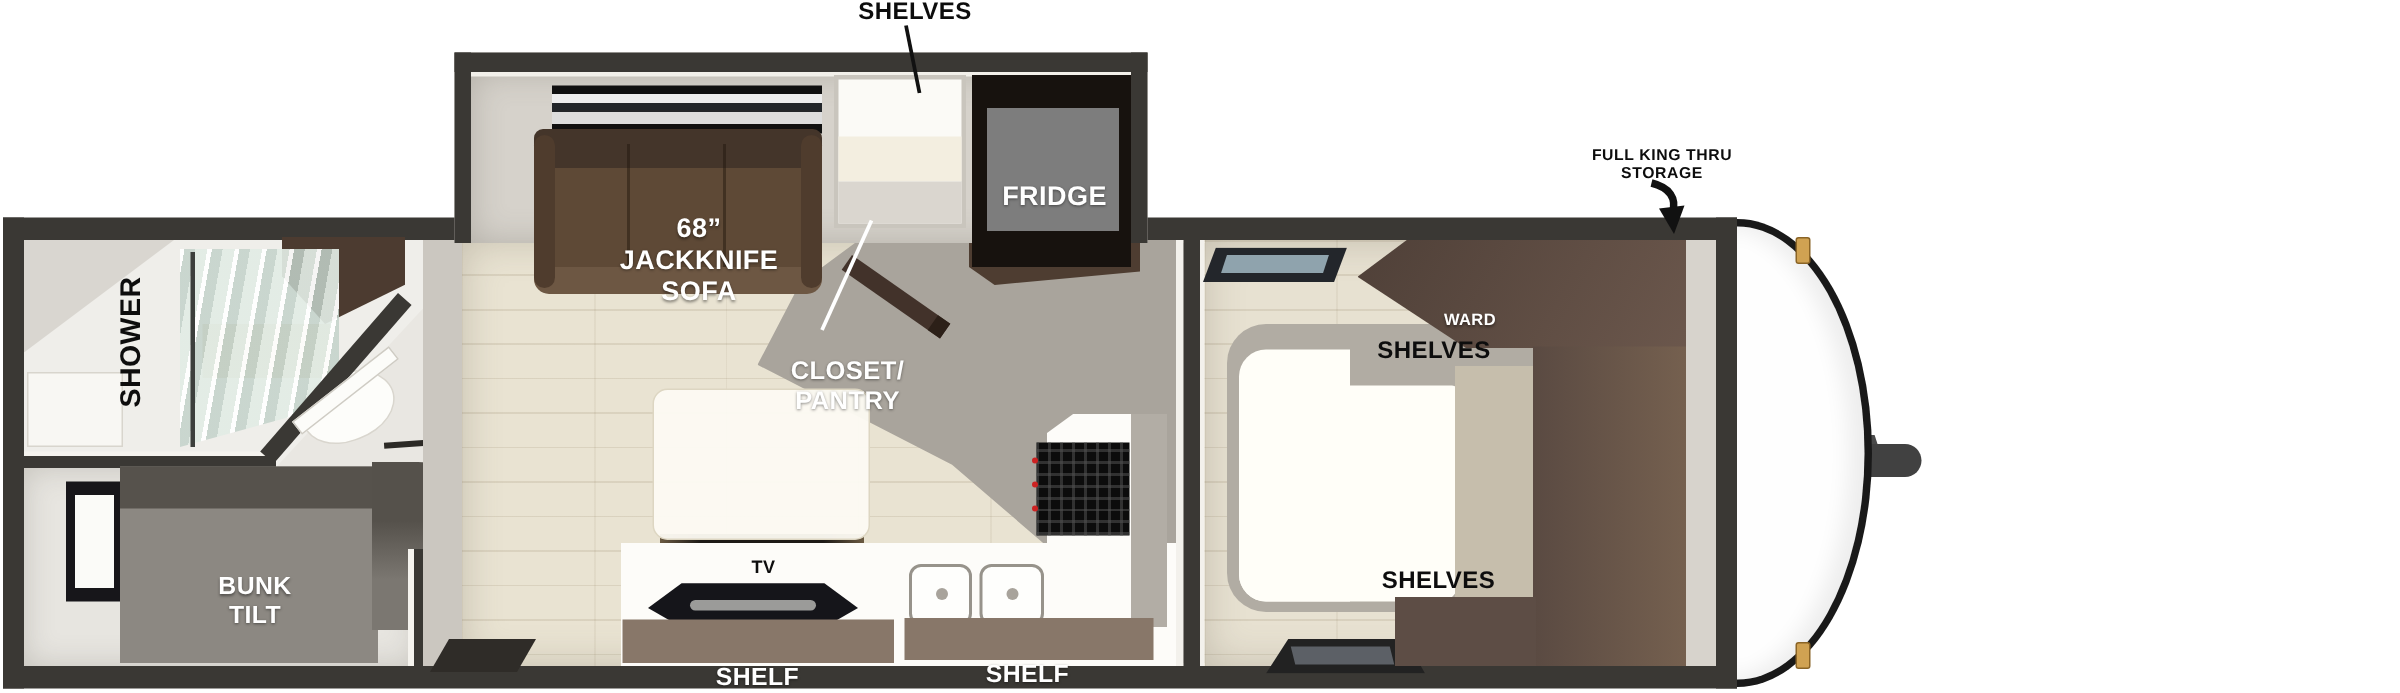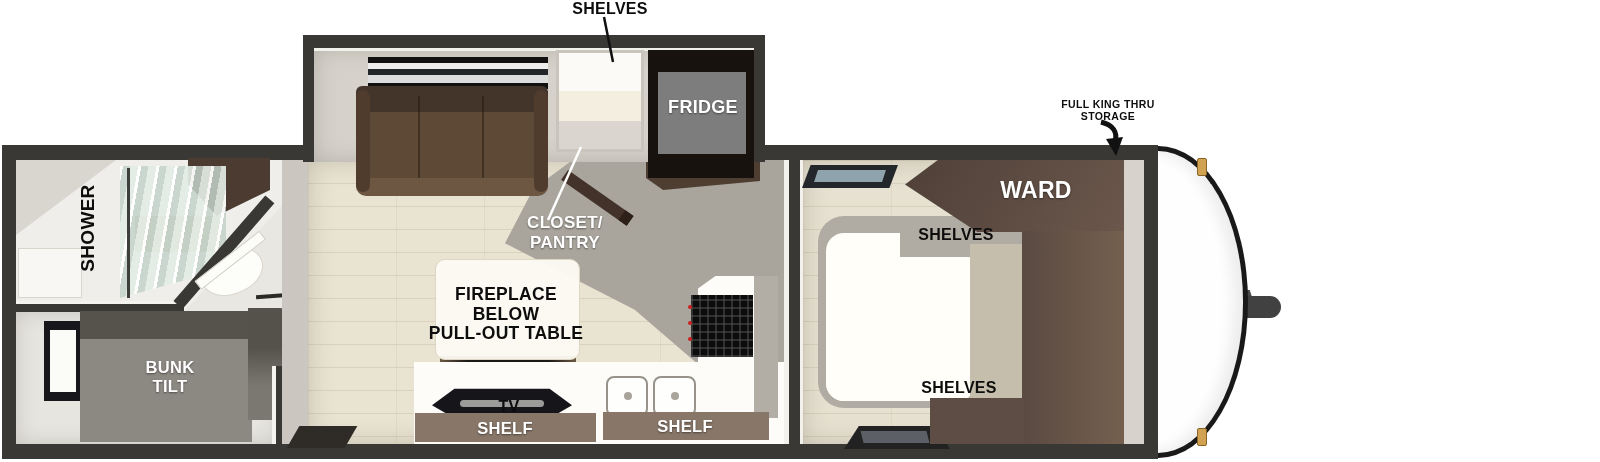--- a/index.html
+++ b/index.html
@@ -2,21 +2,21 @@
 <html style="--wall: #3a3834; --floor: #e9e3d2; --bedfloor: #e7e1d1; --sofa: #5e4936; --sofa_dark: #44352a; --wardrobe: #5a4a42; --cabinet: #4c3b30; --shelfbar: #887769; --counter: #fdfcf9; --glass: #cbd6d0; --gold: #d0a252; --grayzone: #a9a49c; --bunk: #8c8882; --hitch: #414141;"><head>
 <meta charset="utf-8">
 <style>
   html,body{margin:0;padding:0;background:#fff;}
   .stage{position:relative;width:1600px;height:462px;background:#fff;overflow:hidden;
          font-family:"Liberation Sans","DejaVu Sans",sans-serif;}
   .abs{position:absolute;}
   .wall{position:absolute;background:var(--wall,#3a3834);}
   .lbl{position:absolute;font-weight:bold;text-align:center;white-space:pre-line;
        line-height:1.15;letter-spacing:.3px;transform:translate(-50%,-50%);pointer-events:none;}
-  .lbl.white{color:#fff;text-shadow:0 1px 2px rgba(0,0,0,.45);}
+  .lbl.white{color:#fff;text-shadow:0 1px 2px rgba(0,0,0,.45);margin-top:24px;}
   .lbl.black{color:#0d0d0d;}
   .wood{background:
       repeating-linear-gradient(180deg, rgba(115,95,60,.13) 0 1px, transparent 1px 23px),
       repeating-linear-gradient(90deg, rgba(115,95,60,.07) 0 1px, transparent 1px 88px),
       var(--floor,#e9e3d2);
       box-shadow:inset 0 0 26px rgba(100,95,80,.28);}
   .grayfloor{background:#e9e7e2;box-shadow:inset 0 0 24px rgba(100,95,85,.30);}
   svg.callouts{position:absolute;left:0;top:0;z-index:60;pointer-events:none;}
 </style>
 </head>
@@ -140,33 +140,33 @@
   </div>
   <div class="abs" style="left:556px;top:50px;width:88px;height:102px;background:#fbfaf6;border:3px solid #c9c5bd;box-sizing:border-box;">
     <div class="abs" style="left:0;top:38px;width:82px;height:30px;background:#f3eee0;"></div>
     <div class="abs" style="left:0;top:68px;width:82px;height:28px;background:#dad6cf;"></div>
   </div>
   <div class="abs" style="left:648px;top:50px;width:106px;height:128px;background:#17120e;">
     <div class="abs" style="left:10px;top:22px;width:88px;height:82px;background:#7d7d7d;"></div>
   </div>
 
   <span class="lbl black" style="left:610px;top:9px;font-size:16px;">SHELVES</span>
+  <span class="lbl white" style="left:466px;top:150px;font-size:18px;line-height:1.18;">68”
+JACKKNIFE
+SOFA</span>
   <span class="lbl white" style="left:703px;top:107px;font-size:18px;">FRIDGE</span>
   <span class="lbl white" style="left:565px;top:233px;font-size:17px;">CLOSET/
 PANTRY</span>
   <span class="lbl black" style="left:88px;top:228px;font-size:19px;transform:translate(-50%,-50%) rotate(-90deg);">SHOWER</span>
   <span class="lbl white" style="left:170px;top:377px;font-size:16.5px;">BUNK
 TILT</span>
-  <span class="lbl black" style="left:506px;top:314px;font-size:17.5px;line-height:1.12;">FIREPLACE
-BELOW
-PULL-OUT TABLE</span>
-  <span class="lbl black" style="left:509px;top:379px;font-size:16px;margin-top:28px;">TV</span>
+  <span class="lbl black" style="left:509px;top:379px;font-size:12px;">TV</span>
   <span class="lbl white" style="left:505px;top:428px;font-size:16.5px;">SHELF</span>
   <span class="lbl white" style="left:685px;top:426px;font-size:16.5px;">SHELF</span>
-  <span class="lbl white" style="left:1036px;top:190px;font-size:23px;">WARD</span>
+  <span class="lbl white" style="left:980px;top:190px;font-size:11px;">WARD</span>
   <span class="lbl black" style="left:956px;top:235px;font-size:16px;">SHELVES</span>
   <span class="lbl black" style="left:959px;top:388px;font-size:16px;">SHELVES</span>
   <span class="lbl black" style="left:1108px;top:110px;font-size:10.5px;letter-spacing:.4px;">FULL KING THRU
 STORAGE</span>
 
   <svg class="callouts" width="1600" height="462" viewBox="0 0 1600 462">
     <line x1="604" y1="17" x2="613" y2="62" stroke="#111" stroke-width="2.5"></line>
     <line x1="548" y1="220" x2="581" y2="147" stroke="#fff" stroke-width="2.5"></line>
     <path d="M1101,122 C1113,125 1118,132 1115,142" fill="none" stroke="#111" stroke-width="5"></path>
     <polygon points="1106,139 1123,137 1116,156" fill="#111"></polygon>

